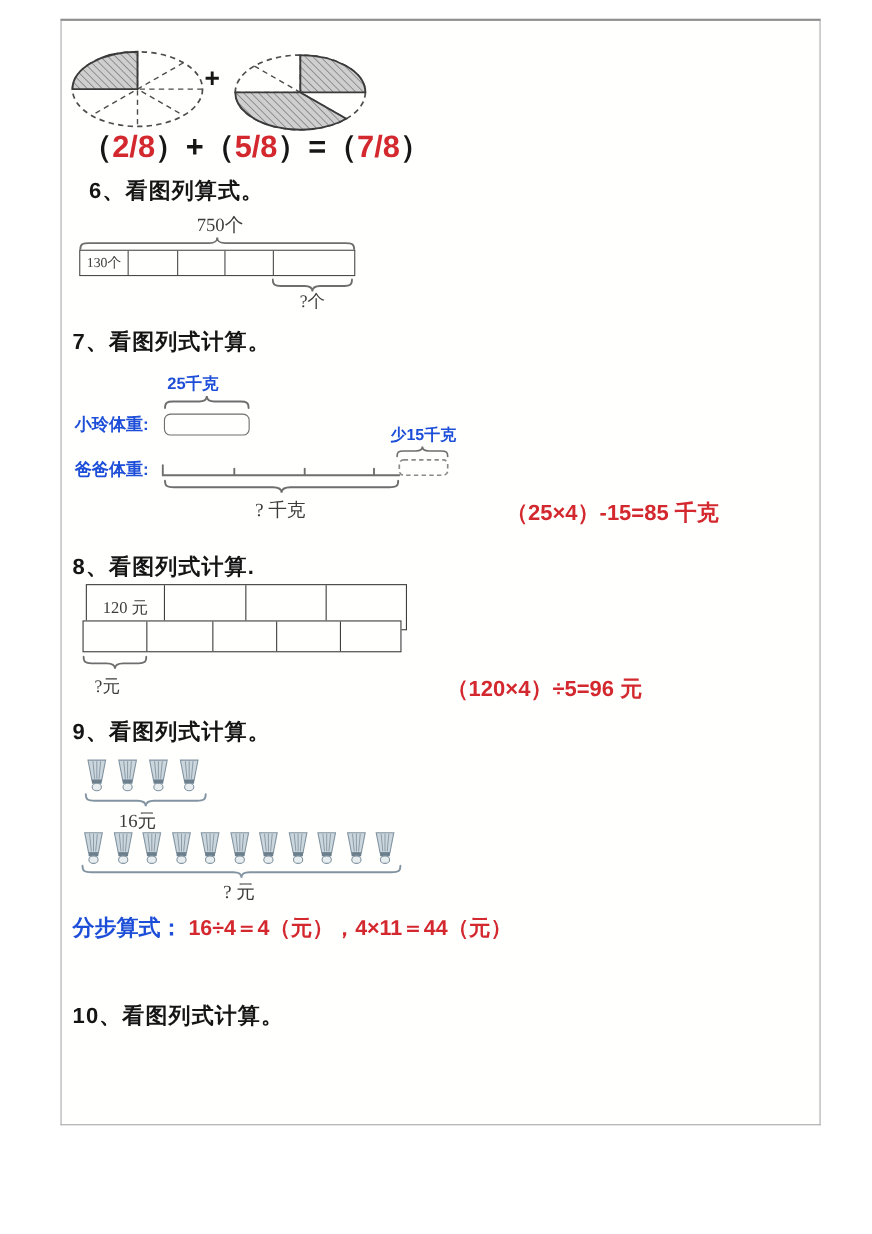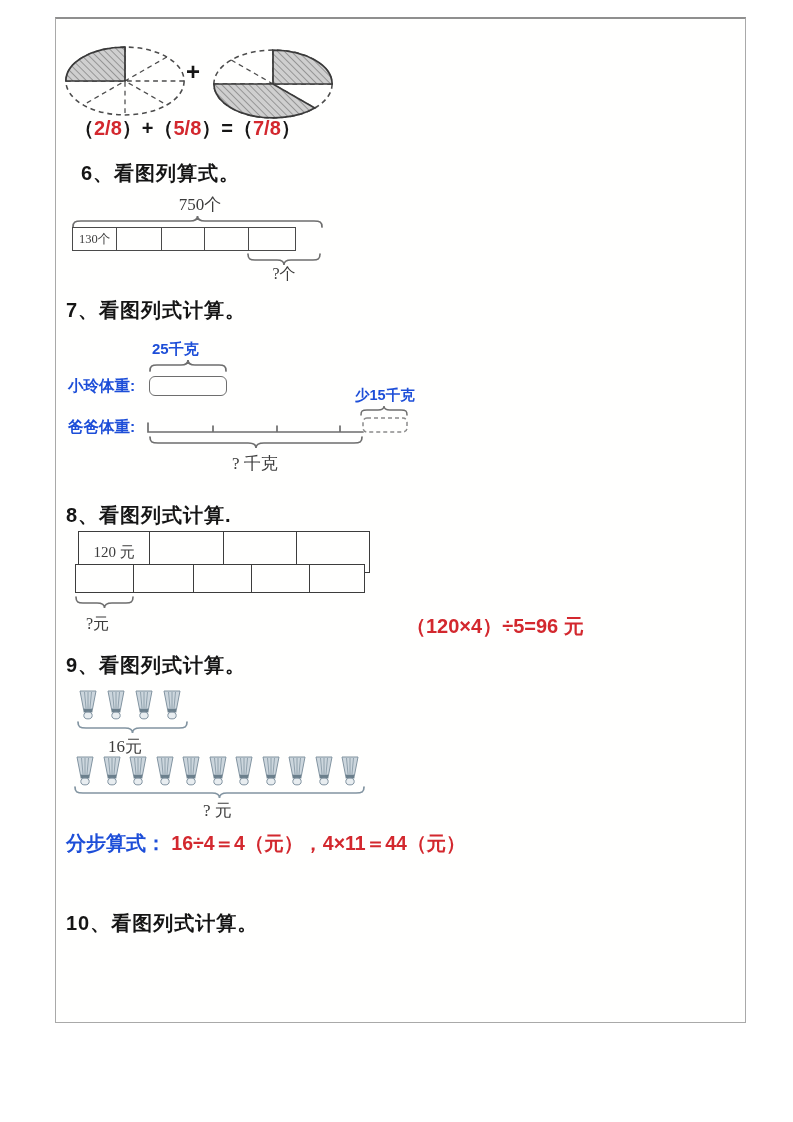--- a/index.html
+++ b/index.html
@@ -2,21 +2,21 @@
 <html><head>
 <meta charset="utf-8">
 <style>
   html,body{margin:0;padding:0;background:#ffffff;}
   .page{position:relative;width:793px;height:1122px;background:#ffffff;overflow:hidden;
         font-family:"Liberation Sans",sans-serif;color:#1f1f1f;}
   .sheet{position:absolute;left:55px;top:17px;width:691px;height:1006px;
          border:1px solid #a9a9a9;border-top:2px solid #8f8f8f;background:#fffffe;box-sizing:border-box;}
   .abs{position:absolute;}
   .qtitle{font-weight:bold;font-size:20px;letter-spacing:1px;color:#151515;}
-  .eq{font-weight:bold;font-size:20px;color:#161616;white-space:nowrap;}
+  .eq{font-weight:bold;font-size:28px;color:#161616;white-space:nowrap;}
   .eq .red{color:#d3282e;}
   .answer{font-weight:bold;font-size:20px;color:#d3282e;white-space:nowrap;}
   .serifnum{font-family:"Liberation Serif",serif;color:#3c3c3c;}
   .boldzh{font-weight:bold;color:#1d4ed8;}
   .bar{box-sizing:border-box;border:1.6px solid #4a4a4a;background:#fffffe;position:absolute;}
   .bar .div{position:absolute;top:0;bottom:0;width:1.4px;background:#4a4a4a;}
   .graybar{box-sizing:border-box;border:1.6px solid #6e6e6e;border-radius:6px;background:#fffffe;}
   .cell-label{position:absolute;top:0;bottom:0;display:flex;align-items:center;justify-content:center;}
   svg{display:block;overflow:visible;}
   .ctr{text-align:center;}
@@ -51,21 +51,21 @@
   <div class="abs eq" style="left:74px;top:115px;">
     <span>（</span><span class="red">2/8</span><span>）</span><span>+</span><span>（</span><span class="red">5/8</span><span>）</span><span>=</span><span>（</span><span class="red">7/8</span><span>）</span>
   </div>
 
   <div class="abs qtitle" style="left:66px;top:160px;margin-left:15px;">6、看图列算式。</div>
 
   <div class="abs serifnum ctr" style="left:168px;top:193px;width:64px;font-size:17px;">750个</div>
   <svg class="abs" style="left:72px;top:215px;" width="251" height="12" viewBox="0 0 251 12">
     <path d="M1,12 C1,7 3,6 9,6 L118,6 C123,6 125.5,5 125.5,1 C125.5,5 128,6 133,6 L242,6 C248,6 250,7 250,12" fill="none" stroke="#6e6e6e" stroke-width="1.7" stroke-linecap="round"></path>
   </svg>
-  <div class="bar" style="left:72px;top:227px;width:224px;height:24px;">
+  <div class="bar" style="left:72px;top:227px;width:251px;height:24px;">
     <div class="div" style="left:43px;"></div>
     <div class="div" style="left:88px;"></div>
     <div class="div" style="left:131px;"></div>
     <div class="div" style="left:175px;"></div>
     <div class="cell-label serifnum" style="left:0;width:43px;font-size:12.5px;">130个</div>
   </div>
   <svg class="abs" style="left:247px;top:254px;" width="74" height="11" viewBox="0 0 74 11">
     <path d="M1,0 C1,5 3,6 8,6 L30,6 C34,6 37,7 37,11 C37,7 40,6 44,6 L66,6 C71,6 73,5 73,0" fill="none" stroke="#6e6e6e" stroke-width="1.6" stroke-linecap="round"></path>
   </svg>
   <div class="abs serifnum ctr" style="left:258px;top:264px;width:52px;font-size:16px;">?个</div>
@@ -85,20 +85,21 @@
   </svg>
   <div class="abs boldzh" style="left:68px;top:417px;font-size:15.5px;">爸爸体重:</div>
   <svg class="abs" style="left:147px;top:415px;" width="262" height="19" viewBox="0 0 262 19">
     <path d="M1,8 L1,17 L216,17 M66,11 L66,17 M130,11 L130,17 M193,11 L193,17" fill="none" stroke="#6e6e6e" stroke-width="1.7" stroke-linecap="round"></path>
     <rect x="216" y="3" width="44" height="14" rx="4" fill="none" stroke="#8a8a8a" stroke-width="1.5" stroke-dasharray="4 3"></rect>
   </svg>
   <svg class="abs" style="left:149px;top:437px;" width="214" height="12" viewBox="0 0 214 12">
     <path d="M1,0 C1,5 3,6 9,6 L99,6 C104,6 107,7 107,11 C107,7 110,6 115,6 L205,6 C211,6 213,5 213,0" fill="none" stroke="#6e6e6e" stroke-width="1.7" stroke-linecap="round"></path>
   </svg>
   <div class="abs serifnum" style="left:232px;top:452px;font-size:17px;">? 千克</div>
+  <div class="abs answer" style="left:460px;top:453px;">（25×4）-15=85 千克</div>
 
   <div class="abs qtitle" style="left:66px;top:502px;">8、看图列式计算.</div>
 
   <div class="bar" style="left:78px;top:531px;width:292px;height:42px;border-color:#3d3d3d;">
     <div class="div" style="left:70px;background:#3d3d3d;"></div>
     <div class="div" style="left:144px;background:#3d3d3d;"></div>
     <div class="div" style="left:217px;background:#3d3d3d;"></div>
     <div class="cell-label serifnum" style="left:0;width:70px;font-size:15px;">120 元</div>
   </div>
   <div class="bar" style="left:75px;top:564px;width:290px;height:29px;border-color:#3d3d3d;">

